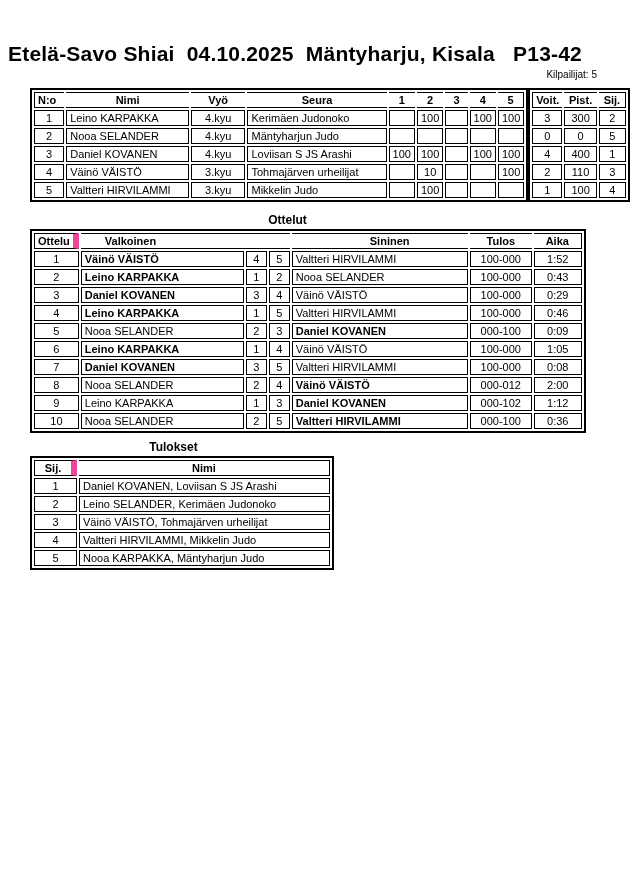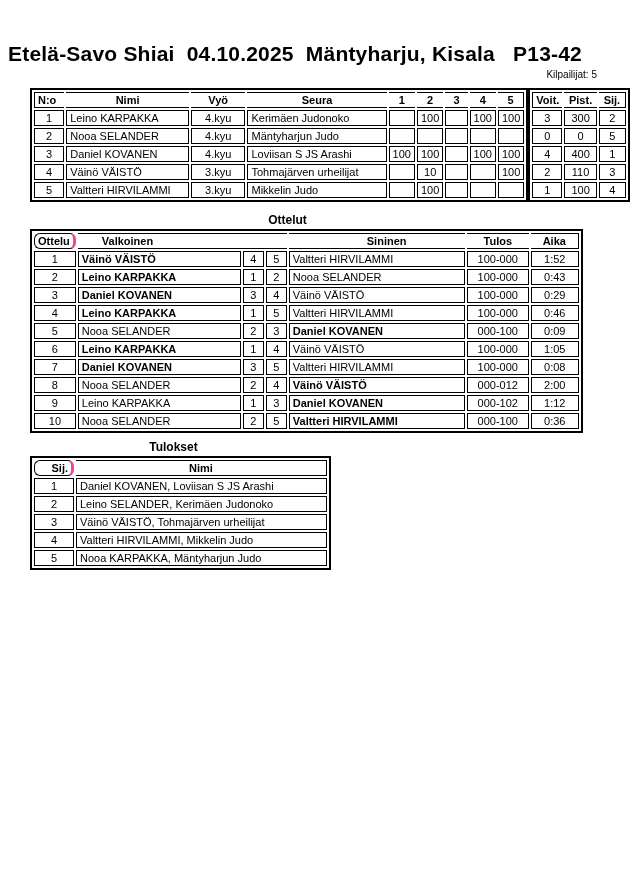--- a/index.html
+++ b/index.html
@@ -31,24 +31,24 @@
   .t2pos  { position: absolute; top: 229px; left: 30px; }
   .t3pos  { position: absolute; top: 456px; left: 30px; }
 
   table {
     border-collapse: separate; border-spacing: 2px;
     border: 2px solid #000; background: #fff;
     font-size: 11px; line-height: 1;
   }
   td, th { border: 1px solid #000; height: 14px; padding: 0 3px; overflow: hidden; white-space: nowrap; }
   th { font-weight: bold; border-left: none; border-right: none; text-align: center; }
-  th:first-child { border-left: 1px solid #000; text-align: right; }
+  th:first-child { border-left: 1px solid #000; }
   th:last-child  { border-right: 1px solid #000; }
   th.hl { text-align: left; }
-  th.hb-r { border-right: 3px solid #ec4899; border-radius: 6px; }
+  th.hb-r { border-right: 6px solid #ec4899; }
 
   td.c { text-align: center; }
   td.l { text-align: left; }
   .b { font-weight: bold; }
 
   
   .w-no    { width: 24px; }
   .w-nimi  { width: 120px; }
   .w-vyo   { width: 54px; }
   .w-seura { width: 140px; }

